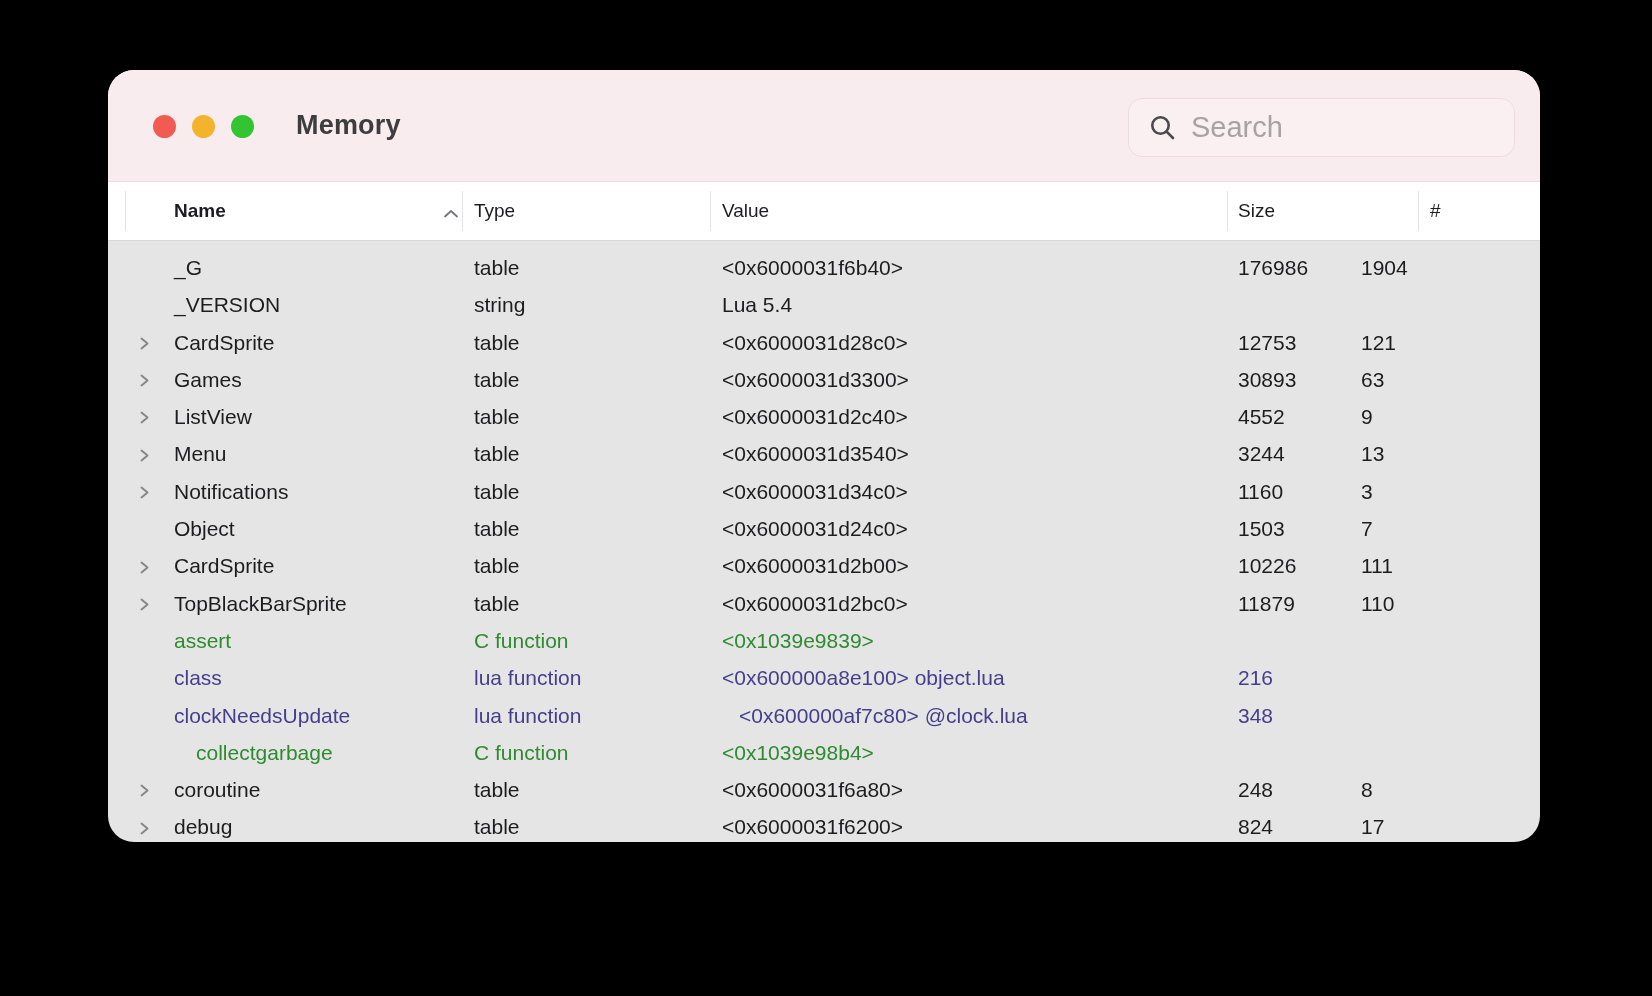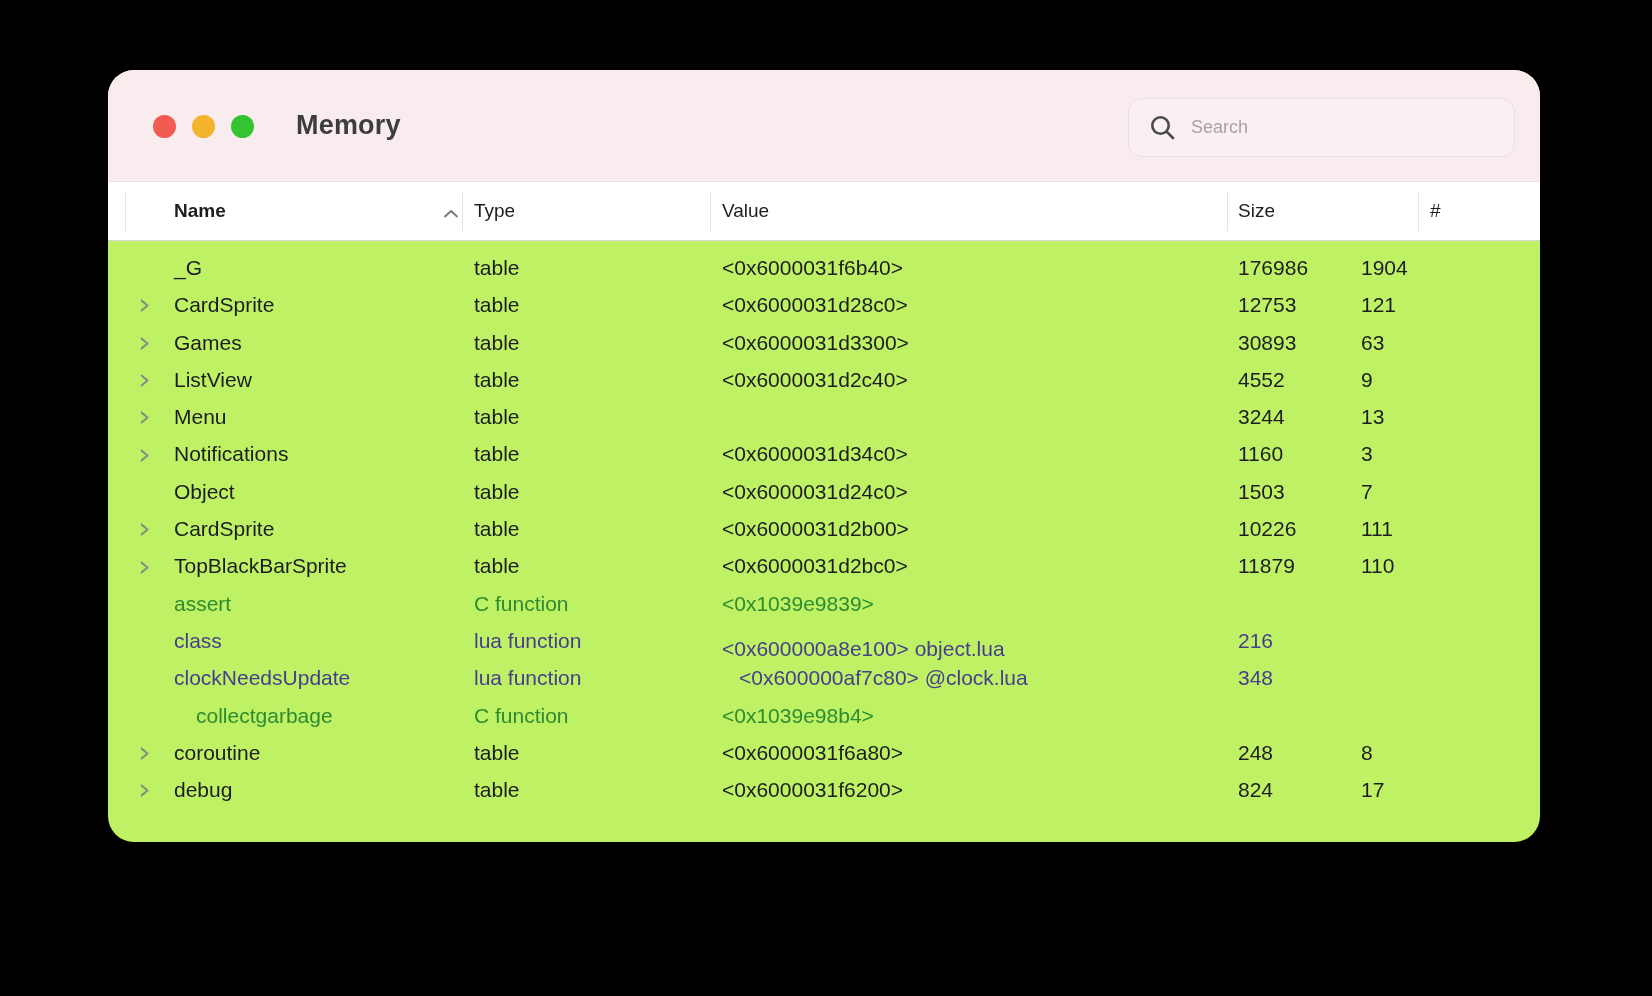--- a/index.html
+++ b/index.html
@@ -3,21 +3,21 @@
 <meta charset="utf-8">
 <style>
   html,body{margin:0;padding:0;}
   body{
     width:1652px;height:996px;background:#000;position:relative;overflow:hidden;
     font-family:"Liberation Sans", sans-serif;
     -webkit-font-smoothing:antialiased;
   }
   .window{
     position:absolute;left:108px;top:70px;width:1432px;height:772px;
-    background:#bef264;border-radius:26px;overflow:hidden;
+    background:#e5e5e5;border-radius:26px;overflow:hidden;
     box-shadow:0 25px 70px rgba(0,0,0,.6);
   }
   
   .titlebar{
     position:relative;height:111px;background:#f9ecee;
     border-bottom:1px solid #eee0e2;
   }
   .traffic{position:absolute;top:45px;width:23px;height:23px;border-radius:50%;}
   .t-red{left:45px;}
   .t-yellow{left:84px;}
@@ -28,21 +28,21 @@
   }
   .searchbox{
     position:absolute;left:1020px;top:28px;width:387px;height:59px;
     border:1.5px solid #eadddf;border-radius:14px;background:#faf0f2;
     display:flex;align-items:center;box-sizing:border-box;
   }
   .search-icon{margin-left:20px;flex:0 0 auto;display:flex;}
   .searchbox input{
     border:none;outline:none;background:transparent;
     font-family:"Liberation Sans", sans-serif;
-    font-size:18px;color:#3a3a3c;margin-left:13px;width:300px;
+    font-size:29px;color:#3a3a3c;margin-left:13px;width:300px;
   }
   .searchbox input::placeholder{color:#a9a1a4;}
   
   .thead{
     position:relative;height:58px;background:#ffffff;
     border-bottom:1px solid #d8d8da;
   }
   .th{
     position:absolute;top:0;height:58px;line-height:58px;
     font-size:19px;color:#1d1d1f;
@@ -113,20 +113,25 @@
 
   <div class="rows" id="rows">
       <div class="row">
         <span class="cell cell-name">_G</span>
         <span class="cell cell-type">table</span>
         <span class="cell cell-value">&lt;0x6000031f6b40&gt;</span>
         <span class="cell cell-size">176986</span>
         <span class="cell cell-count">1904</span>
       </div>
       <div class="row">
+        <span class="cell cell-name">_VERSION</span>
+        <span class="cell cell-type">string</span>
+        <span class="cell cell-value">Lua 5.4</span>
+      </div>
+      <div class="row">
         <span class="cell cell-chevron">
           <svg width="13" height="17" viewBox="0 0 13 17">
             <polyline points="3.5,3.5 9.5,8.5 3.5,13.5" fill="none" stroke="#85858a" stroke-width="1.9" stroke-linecap="round" stroke-linejoin="round"></polyline>
           </svg>
         </span>
         <span class="cell cell-name">CardSprite</span>
         <span class="cell cell-type">table</span>
         <span class="cell cell-value">&lt;0x6000031d28c0&gt;</span>
         <span class="cell cell-size">12753</span>
         <span class="cell cell-count">121</span>
@@ -156,20 +161,21 @@
         <span class="cell cell-count">9</span>
       </div>
       <div class="row">
         <span class="cell cell-chevron">
           <svg width="13" height="17" viewBox="0 0 13 17">
             <polyline points="3.5,3.5 9.5,8.5 3.5,13.5" fill="none" stroke="#85858a" stroke-width="1.9" stroke-linecap="round" stroke-linejoin="round"></polyline>
           </svg>
         </span>
         <span class="cell cell-name">Menu</span>
         <span class="cell cell-type">table</span>
+        <span class="cell cell-value">&lt;0x6000031d3540&gt;</span>
         <span class="cell cell-size">3244</span>
         <span class="cell cell-count">13</span>
       </div>
       <div class="row">
         <span class="cell cell-chevron">
           <svg width="13" height="17" viewBox="0 0 13 17">
             <polyline points="3.5,3.5 9.5,8.5 3.5,13.5" fill="none" stroke="#85858a" stroke-width="1.9" stroke-linecap="round" stroke-linejoin="round"></polyline>
           </svg>
         </span>
         <span class="cell cell-name">Notifications</span>
@@ -210,21 +216,21 @@
         <span class="cell cell-count">110</span>
       </div>
       <div class="row">
         <span class="cell cell-name c-green" style="color: rgb(46, 139, 48);">assert</span>
         <span class="cell cell-type c-green" style="color: rgb(46, 139, 48);">C function</span>
         <span class="cell cell-value c-green" style="color: rgb(46, 139, 48);">&lt;0x1039e9839&gt;</span>
       </div>
       <div class="row">
         <span class="cell cell-name c-purple" style="color: rgb(70, 62, 141);">class</span>
         <span class="cell cell-type c-purple" style="color: rgb(70, 62, 141);">lua function</span>
-        <span class="cell cell-value c-purple" style="color: rgb(70, 62, 141); margin-top: 8px;">&lt;0x600000a8e100&gt; object.lua</span>
+        <span class="cell cell-value c-purple" style="color: rgb(70, 62, 141);">&lt;0x600000a8e100&gt; object.lua</span>
         <span class="cell cell-size c-purple" style="color: rgb(70, 62, 141);">216</span>
       </div>
       <div class="row">
         <span class="cell cell-name c-purple" style="color: rgb(70, 62, 141);">clockNeedsUpdate</span>
         <span class="cell cell-type c-purple" style="color: rgb(70, 62, 141);">lua function</span>
         <span class="cell cell-value c-purple" style="color: rgb(70, 62, 141); margin-left: 17px;">&lt;0x600000af7c80&gt; @clock.lua</span>
         <span class="cell cell-size c-purple" style="color: rgb(70, 62, 141);">348</span>
       </div>
       <div class="row">
         <span class="cell cell-name c-green" style="color: rgb(46, 139, 48); margin-left: 22px;">collectgarbage</span>

